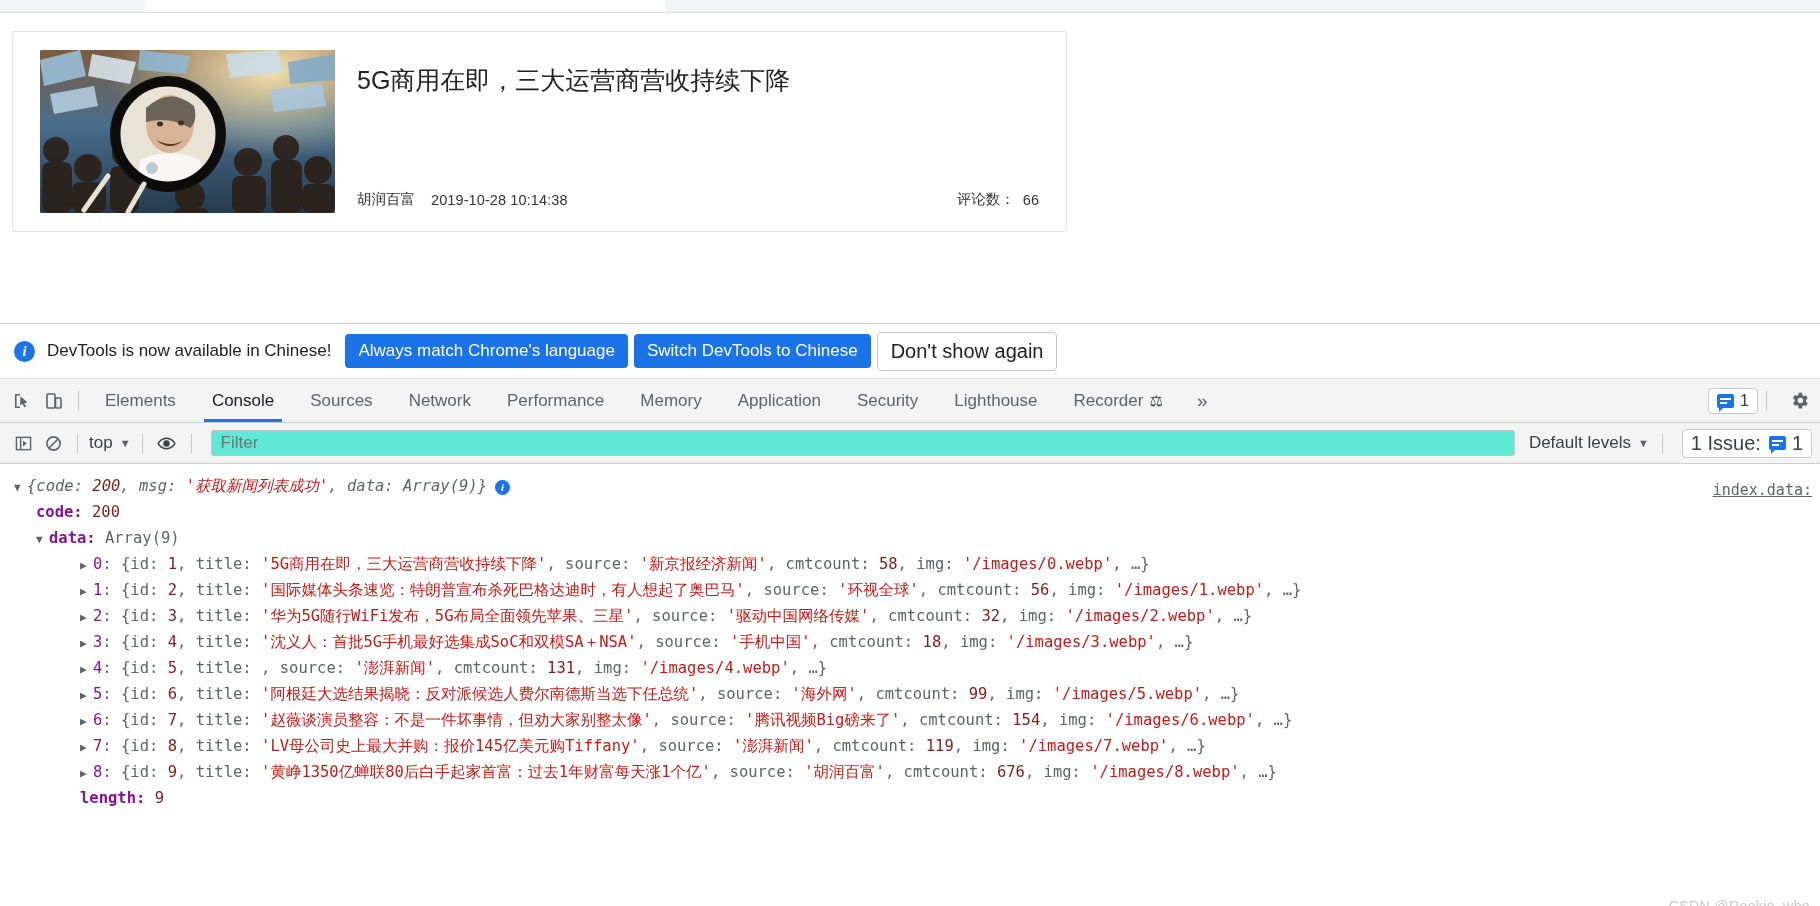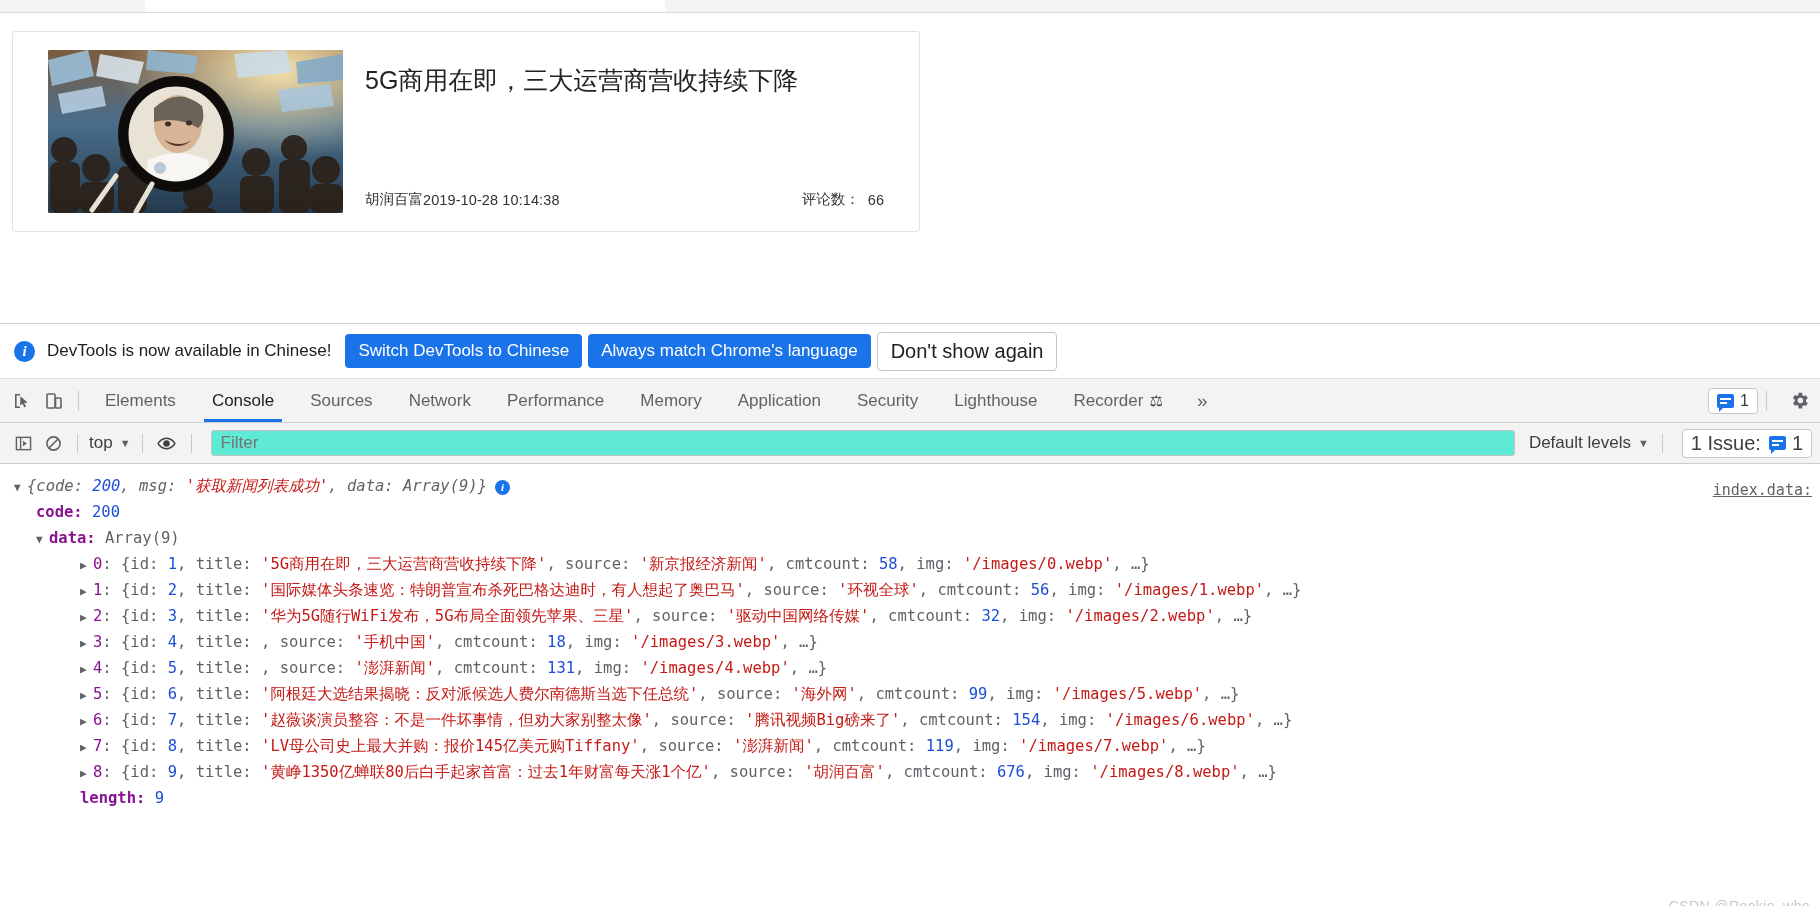--- a/index.html
+++ b/index.html
@@ -38,26 +38,26 @@
   .strip-ghost.g3 { right: 20px; }
 
   
   .page-area {
     height: 310px;
     background: #ffffff;
     padding: 18px 12px 0 12px;
     position: relative;
   }
   .news-card {
-    width: 908px;
+    width: 1055px;
     border: 1px solid #e3e3e3;
     border-radius: 3px;
     background: #fff;
     display: flex;
-    padding: 18px 35px;
+    padding: 18px 27px;
     align-items: stretch;
   }
   .news-thumb {
     width: 295px;
     height: 163px;
     flex: 0 0 295px;
     border-radius: 2px;
     overflow: hidden;
     position: relative;
     background: #5a3a28;
@@ -77,21 +77,21 @@
     color: #222;
     line-height: 1.3;
     font-family: "Liberation Sans", "DejaVu Sans", sans-serif;
   }
   .news-meta {
     display: flex;
     align-items: center;
     font-size: 14.5px;
     color: #333;
   }
-  .news-meta .source { }
+  .news-meta .source { margin-right: 16px; }
   .news-meta .date { letter-spacing: 0.1px; }
   .news-meta .cmt { margin-left: auto; margin-right: 8px; }
 
   
   .devtools {
     border-top: 1px solid #cdcdcd;
     background: #ffffff;
     font-family: "Liberation Sans", "DejaVu Sans", sans-serif;
   }
 
@@ -332,21 +332,21 @@
     font-size: 11px;
     flex: 0 0 auto;
   }
   .ind1 { padding-left: 36px; }
   .ind2 { padding-left: 60px; }
   .ind3 { padding-left: 80px; }
 
   .k-prop   { color: #881391; }
   .k-plain  { color: #5f6368; font-style: italic; }
   .k-gray   { color: #5f6368; }
-  .v-num    { color: #1d4ed8; }
+  .v-num    { color: #7f1d1d; }
   .v-str    { color: #c41a16; }
   .v-str-i  { color: #c41a16; font-style: italic; }
   .v-arr    { color: #5f6368; }
   .it       { font-style: italic; }
 
   .info-badge {
     display: inline-flex;
     align-items: center; justify-content: center;
     width: 15px; height: 15px;
     border-radius: 50%;
@@ -470,22 +470,22 @@
     </div>
 
   </div>
 </div>
 
 <div class="devtools">
 
   <div class="lang-banner">
     <div class="info-icon">i</div>
     <div class="lang-text">DevTools is now available in Chinese!</div>
+    <button class="btn-blue">Always match Chrome's language</button>
     <button class="btn-blue">Switch DevTools to Chinese</button>
-    <button class="btn-blue">Always match Chrome's language</button>
     <button class="btn-white">Don't show again</button>
   </div>
 
   <div class="tabbar">
     <div class="tb-icon">
       <svg width="18" height="18" viewBox="0 0 18 18">
         <path d="M2 2 h5 v1.6 H3.6 v10.8 H7 V16 H2 z" fill="#5f6368"></path>
         <path d="M7.4 4.2 L14.6 10.4 L11.2 11 L13 14.6 L11.3 15.4 L9.5 11.8 L7.1 13.6 z" fill="#5f6368"></path>
       </svg>
     </div>
@@ -702,20 +702,21 @@
         <div class="c-row ind3">
           <span class="arrow">▶</span>
           <span class="k-prop">3</span>
           <span class="k-gray">:&nbsp;{</span>
           <span class="k-gray">id:</span>
           <span class="k-gray">&nbsp;</span>
           <span class="v-num">4</span>
           <span class="k-gray">,&nbsp;</span>
           <span class="k-gray">title:</span>
           <span class="k-gray">&nbsp;</span>
+          <span class="v-str">'沈义人：首批5G手机最好选集成SoC和双模SA＋NSA'</span>
           <span class="k-gray">,&nbsp;</span>
           <span class="k-gray">source:</span>
           <span class="k-gray">&nbsp;</span>
           <span class="v-str">'手机中国'</span>
           <span class="k-gray">,&nbsp;</span>
           <span class="k-gray">cmtcount:</span>
           <span class="k-gray">&nbsp;</span>
           <span class="v-num">18</span>
           <span class="k-gray">,&nbsp;</span>
           <span class="k-gray">img:</span>

